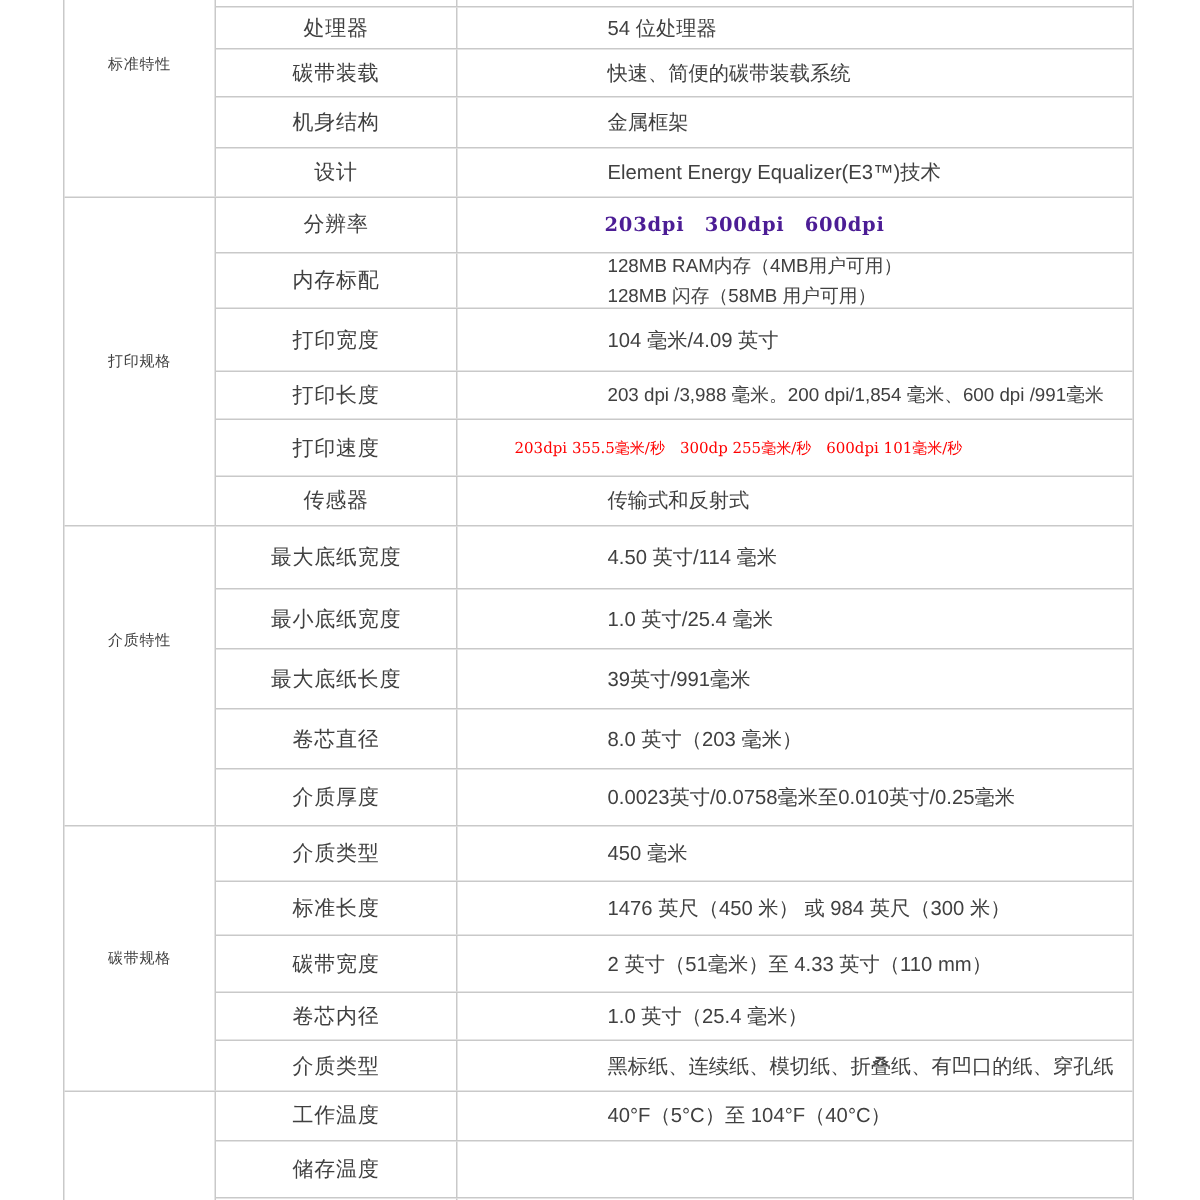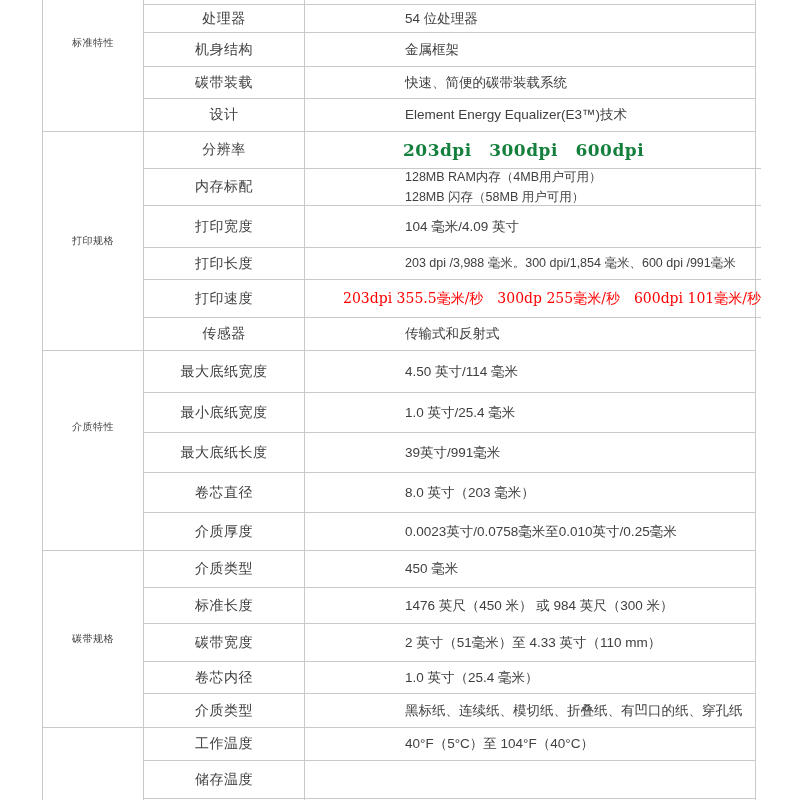--- a/index.html
+++ b/index.html
@@ -34,30 +34,30 @@
     width:161px; min-width:161px; border-right:1px solid var(--bc);
     display:flex; align-items:center; justify-content:center;
     font-size:14px; letter-spacing:0.5px;
   }
   .v{
     flex:1; display:flex; align-items:center;
     padding-left:100px; font-size:13.5px;
     white-space:nowrap;
   }
   .v.v-res{
-    font-family:"DejaVu Serif",serif; font-weight:bold; color:#15803d;
-    font-size:17px; padding-left:98px; letter-spacing:0.5px;
+    font-family:"DejaVu Serif",serif; font-weight:bold; color:#4c1d95;
+    font-size:13px; padding-left:98px; letter-spacing:0.5px;
   }
   .v.v-mem{
     flex-direction:column; align-items:flex-start; justify-content:center;
     font-size:12.5px; line-height:20px;
   }
   .v.v-small{ font-size:12.5px; }
   .v.v-speed{
-    font-family:"DejaVu Serif",serif; font-size:14px;
+    font-family:"DejaVu Serif",serif; font-size:10px;
     padding-left:38px; color:#ff0000;
   }
 </style>
 </head>
 <body>
 
 <div class="page">
   <div class="tbl">
 
     <div class="section first">
@@ -66,27 +66,27 @@
       </div>
       <div class="rows">
         <div class="row" style="height:4px">
           <div class="k"></div>
             <div class="v"></div>
         </div>
         <div class="row" style="height:28px">
           <div class="k">处理器</div>
           <div class="v">54 位处理器</div>
         </div>
+        <div class="row" style="height:32px">
+          <div class="k">碳带装载</div>
+          <div class="v">快速、简便的碳带装载系统</div>
+        </div>
         <div class="row" style="height:34px">
           <div class="k">机身结构</div>
           <div class="v">金属框架</div>
-        </div>
-        <div class="row" style="height:32px">
-          <div class="k">碳带装载</div>
-          <div class="v">快速、简便的碳带装载系统</div>
         </div>
         <div class="row" style="height:33px">
           <div class="k">设计</div>
           <div class="v">Element Energy Equalizer(E3™)技术</div>
         </div>
       </div>
     </div>
 
     <div class="section">
       <div class="cat">
@@ -103,21 +103,21 @@
             <span>128MB RAM内存（4MB用户可用）</span>
             <span>128MB 闪存（58MB 用户可用）</span>
           </div>
         </div>
         <div class="row" style="height:42px">
           <div class="k">打印宽度</div>
           <div class="v">104 毫米/4.09 英寸</div>
         </div>
         <div class="row" style="height:32px">
           <div class="k">打印长度</div>
-          <div class="v v-small">203 dpi /3,988 毫米。300 dpi/1,854 毫米、600 dpi /991毫米</div>
+          <div class="v v-small">203 dpi /3,988 毫米。200 dpi/1,854 毫米、600 dpi /991毫米</div>
         </div>
         <div class="row" style="height:38px">
           <div class="k">打印速度</div>
           <div class="v v-speed">203dpi 355.5毫米/秒　300dp 255毫米/秒　600dpi 101毫米/秒</div>
         </div>
         <div class="row" style="height:33px">
           <div class="k">传感器</div>
           <div class="v">传输式和反射式</div>
         </div>
       </div>

